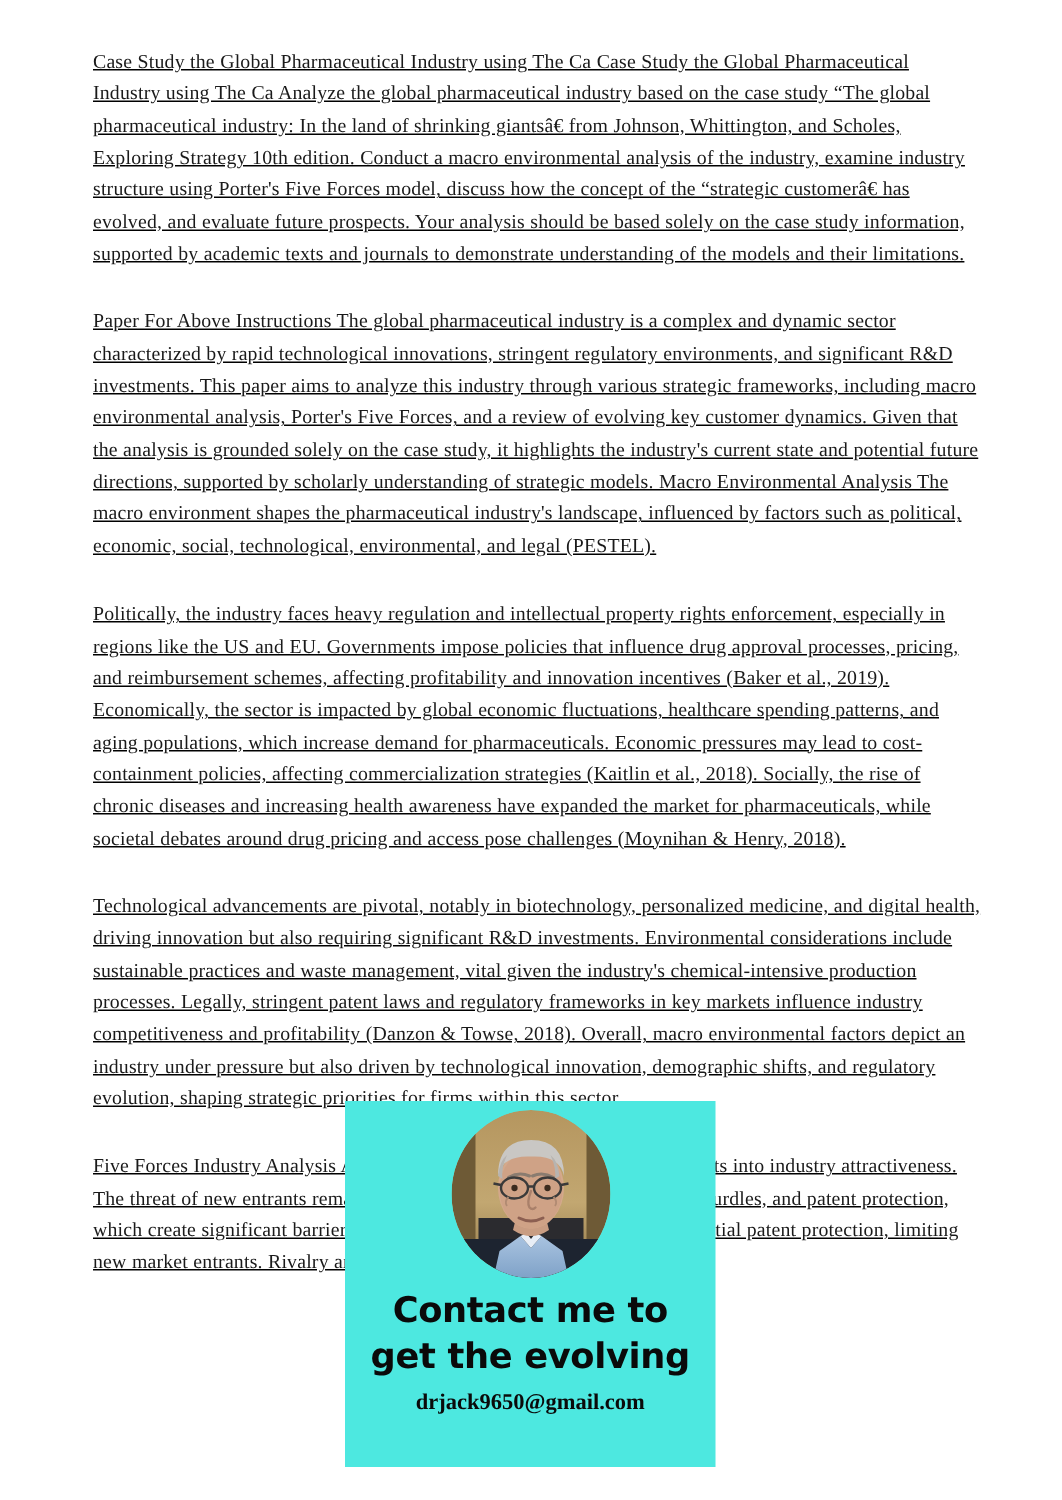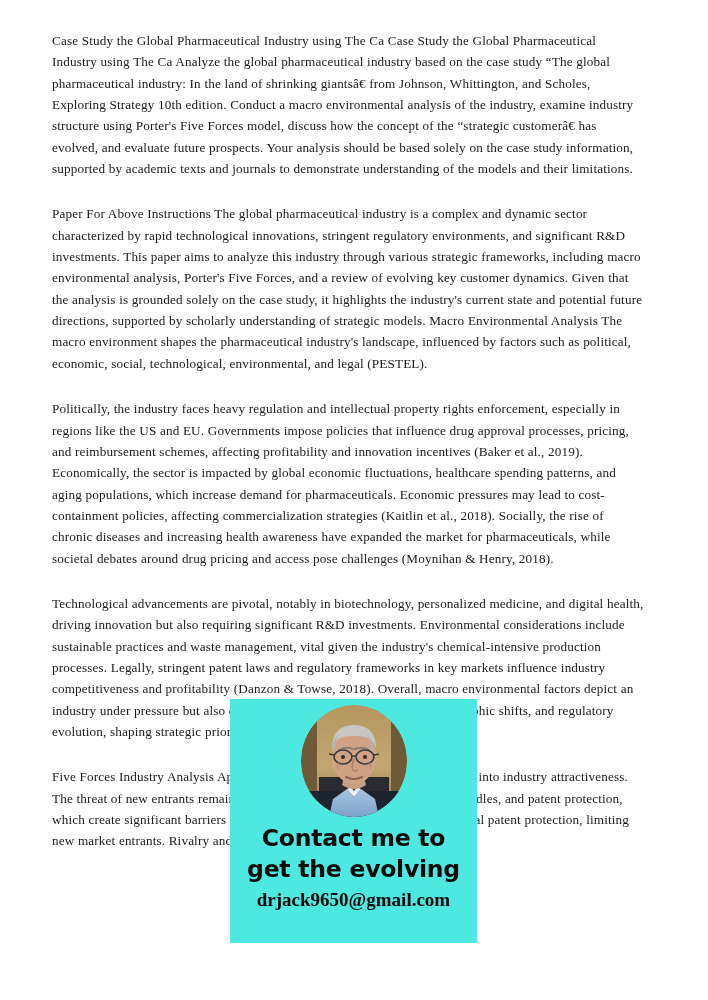--- a/index.html
+++ b/index.html
@@ -20,41 +20,42 @@
     position: absolute;
     left: 0;
     top: 0;
     width: 708px;
     height: 1000px;
     background: #ffffff;
   }
 
   #doc-body {
     position: absolute;
-    left: 52px;
+    left: 62px;
     top: 30px;
     width: 592px;
+    text-decoration: underline;
   }
 
   .para {
     margin: 0 0 24px 0;
     font-size: 13.2px;
     line-height: 21.35px;
     color: #1a1a1a;
     text-align: left;
     letter-spacing: 0.01em;
     word-spacing: 0.01em;
   }
   .para:last-child { margin-bottom: 0; }
 
   
   #contact-overlay {
     position: absolute;
     left: 230px;
-    top: 699px;
+    top: 734px;
     width: 247px;
     height: 244px;
     background: #4de8e0;
     overflow: hidden;
     display: flex;
     flex-direction: column;
     align-items: center;
     z-index: 40;
   }
 
@@ -81,21 +82,21 @@
     letter-spacing: -0.01em;
   }
   #contact-lines .cl { display: block; white-space: nowrap; }
 
   #contact-email {
     margin-top: 2px;
     text-align: center;
     width: 100%;
     font-family: "Liberation Serif", "DejaVu Serif", serif;
     font-weight: bold;
-    font-size: 19px;
+    font-size: 15px;
     line-height: 26px;
     color: #0a0a0a;
     white-space: nowrap;
   }
 </style>
 </head>
 <body>
 
 <div id="page">
 

